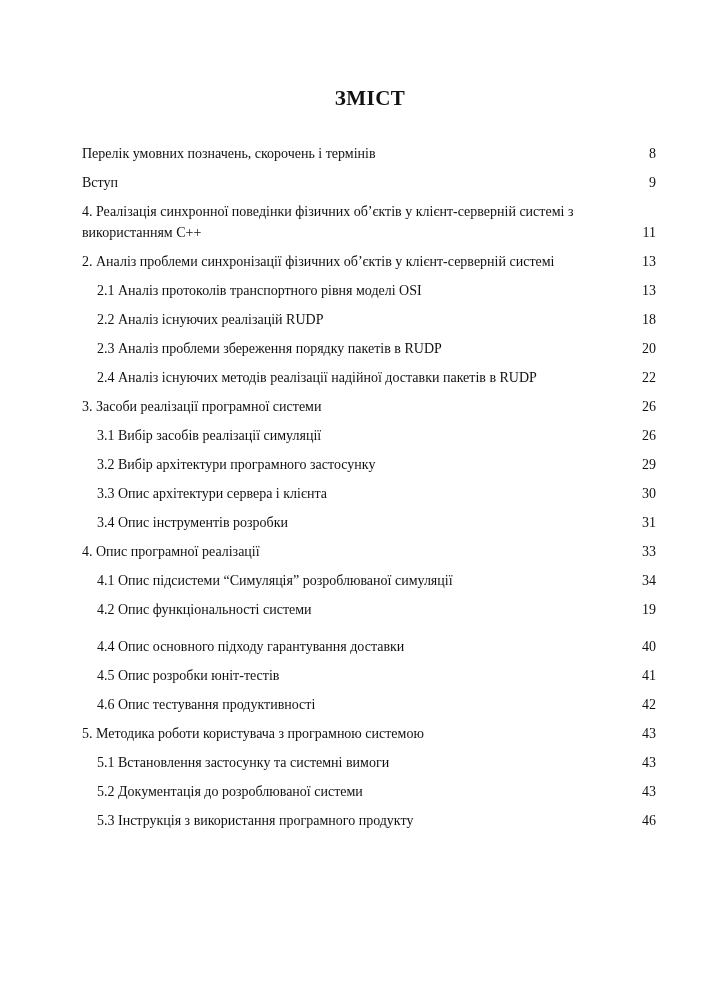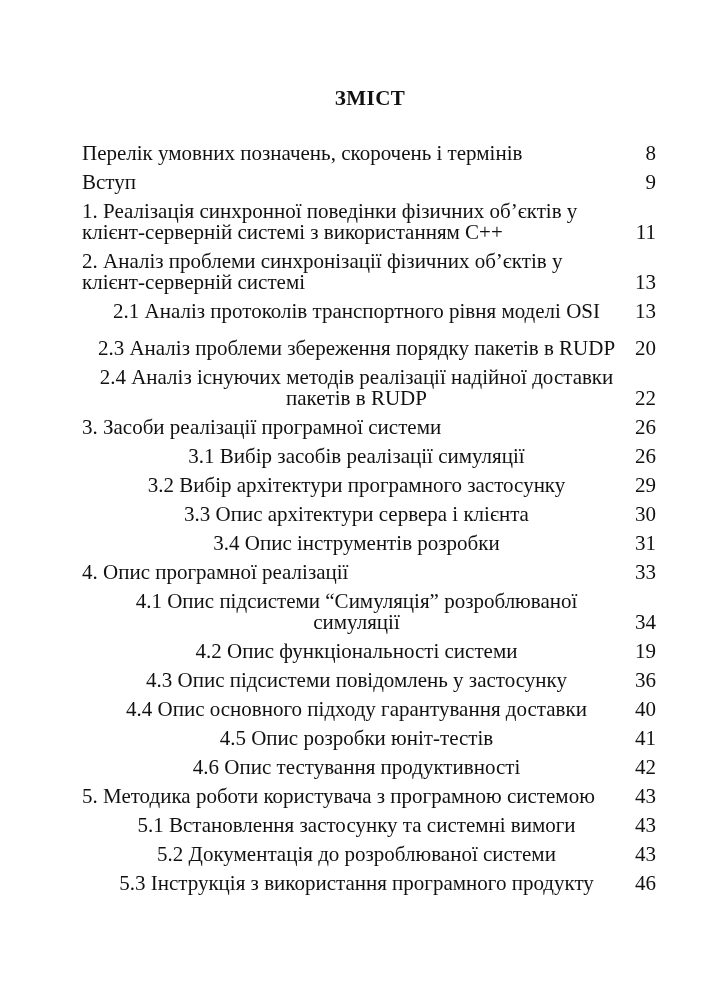--- a/index.html
+++ b/index.html
@@ -2,57 +2,61 @@
 <html><head>
 <meta charset="utf-8">
 <style>
   html, body { margin: 0; padding: 0; background: #ffffff; }
   body { width: 708px; height: 1000px; position: relative; overflow: hidden;
          font-family: "Liberation Serif", "DejaVu Serif", serif; color: #111; }
   .page { position: absolute; left: 0; top: 0; width: 652px; height: 1000px; background: #fff; }
   .title { position: absolute; top: 86px; left: 0; width: 740px; text-align: center;
            font-weight: bold; font-size: 21px; letter-spacing: 0.5px; }
   .toc { position: absolute; left: 82px; top: 143px; width: 574px; }
-  .entry { position: relative; font-size: 21px; line-height: 21px; }
+  .entry { position: relative; font-size: 14px; line-height: 21px; }
   .entry .text { display: block; padding-right: 40px; }
   .entry .page-num { position: absolute; right: 0; bottom: 0; }
-  .entry.level-2 { padding-left: 15px; text-align: center; }
+  .entry.level-2 { padding-left: 15px; }
   .gap-s { height: 8px; }
 </style>
 </head>
 <body>
 
 <div class="page">
   <div class="title">ЗМІСТ</div>
   <div class="toc" id="toc">
       <div class="entry level-1">
         <span class="text">Перелік умовних позначень, скорочень і термінів</span>
         <span class="page-num">8</span>
       </div>
       <div class="gap-s"></div>
       <div class="entry level-1">
         <span class="text">Вступ</span>
         <span class="page-num">9</span>
       </div>
       <div class="gap-s"></div>
       <div class="entry level-1">
-        <span class="text">1.  Реалізація синхронної поведінки фізичних об’єктів у клієнт-серверній системі з використанням C++</span>
+        <span class="text">4.  Реалізація синхронної поведінки фізичних об’єктів у клієнт-серверній системі з використанням C++</span>
         <span class="page-num">11</span>
       </div>
       <div class="gap-s"></div>
       <div class="entry level-1">
         <span class="text">2.  Аналіз проблеми синхронізації фізичних об’єктів у клієнт-серверній системі</span>
         <span class="page-num">13</span>
       </div>
       <div class="gap-s"></div>
       <div class="entry level-2">
         <span class="text">2.1 Аналіз протоколів транспортного рівня моделі OSI</span>
         <span class="page-num">13</span>
       </div>
       <div class="gap-s"></div>
+      <div class="entry level-2">
+        <span class="text">2.2 Аналіз існуючих реалізацій RUDP</span>
+        <span class="page-num">18</span>
+      </div>
       <div class="gap-s"></div>
       <div class="entry level-2">
         <span class="text">2.3 Аналіз проблеми збереження порядку пакетів в RUDP</span>
         <span class="page-num">20</span>
       </div>
       <div class="gap-s"></div>
       <div class="entry level-2">
         <span class="text">2.4 Аналіз існуючих методів реалізації надійної доставки пакетів в RUDP</span>
         <span class="page-num">22</span>
       </div>
@@ -90,24 +94,20 @@
       <div class="entry level-2">
         <span class="text">4.1 Опис підсистеми “Симуляція” розроблюваної симуляції</span>
         <span class="page-num">34</span>
       </div>
       <div class="gap-s"></div>
       <div class="entry level-2">
         <span class="text">4.2 Опис функціональності системи</span>
         <span class="page-num">19</span>
       </div>
       <div class="gap-s"></div>
-      <div class="entry level-2">
-        <span class="text">4.3 Опис підсистеми повідомлень у застосунку</span>
-        <span class="page-num">36</span>
-      </div>
       <div class="gap-s"></div>
       <div class="entry level-2">
         <span class="text">4.4 Опис основного підходу гарантування доставки</span>
         <span class="page-num">40</span>
       </div>
       <div class="gap-s"></div>
       <div class="entry level-2">
         <span class="text">4.5 Опис розробки юніт-тестів</span>
         <span class="page-num">41</span>
       </div>

